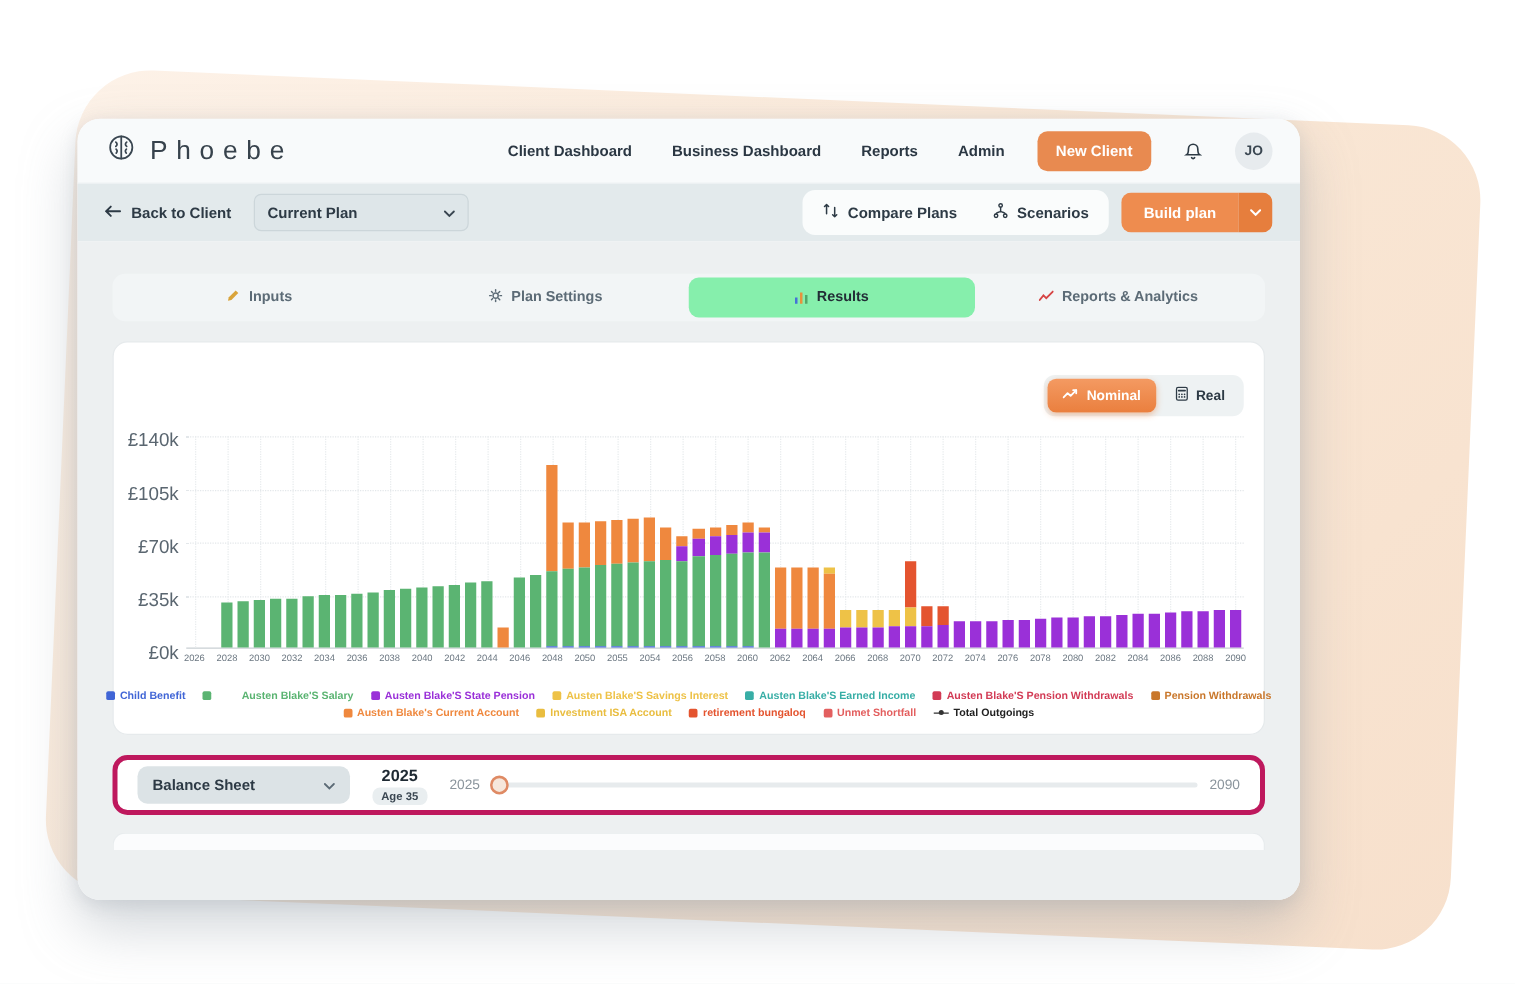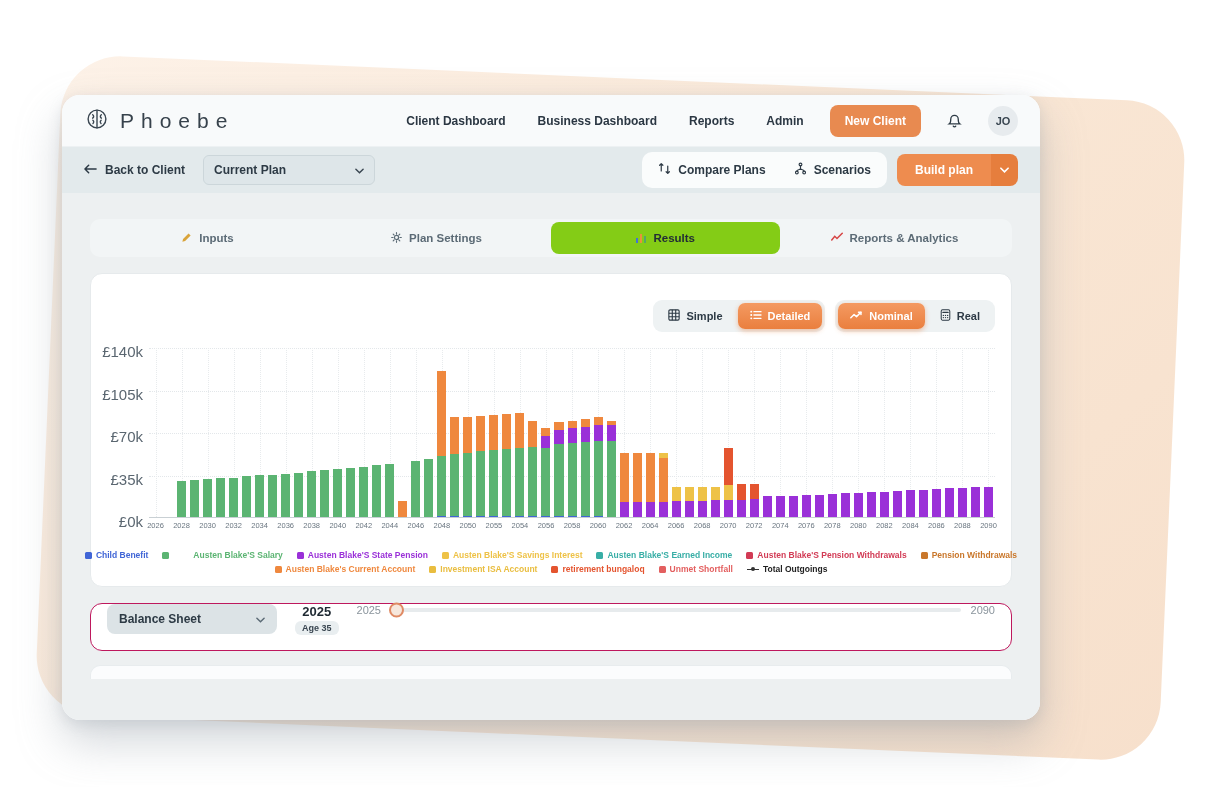--- a/index.html
+++ b/index.html
@@ -45,21 +45,21 @@
   .build-btn { display:flex; border-radius:8px; overflow:hidden; cursor:pointer; }
   .build-main { background:#ee8c4f; color:#fff; font-size:12px; font-weight:700; padding:9px 18px; }
   .build-caret { background:#e67e3d; display:flex; align-items:center; padding:0 9px; }
 
   
   .content { background:#edf0f1; height:527px; padding:26px 28px 0 28px; }
 
   .tabs { background:#f2f5f6; border-radius:10px; height:38px; display:flex; padding:3px; }
   .tab { flex:1; display:flex; align-items:center; justify-content:center; gap:7px;
          font-size:11.5px; font-weight:700; color:#5c6b76; border-radius:8px; cursor:pointer; }
-  .tab.active { background:#84cc16; color:#222d36; }
+  .tab.active { background:#86efac; color:#222d36; }
   .mini-bars { display:flex; align-items:flex-end; gap:1.5px; height:10px; }
   .mini-bars i { width:2.5px; display:block; }
 
   .chart-card { margin-top:16px; background:#ffffff; border:1px solid #e6eaec;
                 border-radius:12px; padding:14px 16px 12px 16px; }
   .subtabs { background:#eef2f3; border-radius:8px; height:34px; display:flex; padding:3px; }
   .subtab { flex:1; display:flex; align-items:center; justify-content:center;
             font-size:11px; font-weight:700; color:#5c6b76; border-radius:6px; cursor:pointer; }
   .subtab.active { background:#d9e1e4; color:#1f2a33; }
 
@@ -87,22 +87,22 @@
 
   .legend { margin-top:14px; display:flex; flex-direction:column; gap:4px; }
   .legend-row { display:flex; justify-content:center; gap:14px; flex-wrap:nowrap; }
   .legend-item { display:flex; align-items:center; gap:4px; font-size:8.5px; font-weight:700;
                  cursor:pointer; white-space:nowrap; }
   .swatch { width:7px; height:7px; border-radius:1.5px; flex:none; }
   .marker-line { width:12px; height:0; border-top:1.5px solid #333; position:relative; flex:none; }
   .marker-line b { position:absolute; left:4px; top:-2.5px; width:4px; height:4px; border-radius:50%; background:#333; }
 
   
-  .bottom-card { margin-top:16px; background:#ffffff; border:1px solid #be185d;
-                 border-radius:12px; height:48px; display:flex; align-items:flex-start;
+  .bottom-card { margin-top:16px; background:#ffffff; border:4px solid #be185d;
+                 border-radius:12px; height:48px; display:flex; align-items:center;
                  padding:0 16px; gap:18px; }
   .bs-select { width:170px; height:30px; background:#dce3e6; border-radius:8px;
                display:flex; align-items:center; justify-content:space-between;
                padding:0 12px; font-size:12px; font-weight:700; cursor:pointer; }
   .year-block { display:flex; flex-direction:column; align-items:center; gap:2px; }
   .year-big { font-size:13px; font-weight:700; color:#1f2a33; }
   .age-badge { background:#e9eef0; border-radius:6px; padding:2px 7px; font-size:9px; font-weight:700; color:#3a4651; }
   .range-row { flex:1; display:flex; align-items:center; gap:10px; }
   .range-lab { font-size:11px; color:#8a949c; }
   .track { flex:1; height:4px; background:#e7ebed; border-radius:2px; position:relative; }
@@ -233,40 +233,20 @@
               <path d="M1 10l4-5 3 3 7-7"></path>
             </svg>
         </span>
         <span>Reports &amp; Analytics</span>
       </div>
     </div>
 
     <div class="chart-card">
 
       <div class="controls">
-        <div class="toggle-group">
-          <div class="toggle">
-            <span>
-              <svg width="12" height="12" viewBox="0 0 14 14" fill="none" stroke="#2d3a45" stroke-width="1.3">
-                  <rect x="1" y="1" width="12" height="12" rx="1.5"></rect>
-                  <path d="M1 5h12M1 9h12M5 1v12M9 1v12"></path>
-                </svg>
-            </span>
-            <span>Simple</span>
-          </div>
-          <div class="toggle active">
-            <span>
-              <svg width="12" height="10" viewBox="0 0 14 12" stroke="#fff" stroke-width="1.6" stroke-linecap="round">
-                  <path d="M4.5 2h8.5M4.5 6h8.5M4.5 10h8.5"></path>
-                  <path d="M1.2 2h.2M1.2 6h.2M1.2 10h.2" stroke-width="2.2"></path>
-                </svg>
-            </span>
-            <span>Detailed</span>
-          </div>
-        </div>
         <div class="toggle-group">
           <div class="toggle active">
             <span>
               <svg width="13" height="10" viewBox="0 0 16 12" fill="none" stroke="#fff" stroke-width="1.8" stroke-linecap="round" stroke-linejoin="round">
                   <path d="M1 9.5l4-4 3 2.5 5.5-5.5"></path>
                   <path d="M10.5 2.5h3v3"></path>
                 </svg>
             </span>
             <span>Nominal</span>
           </div>

